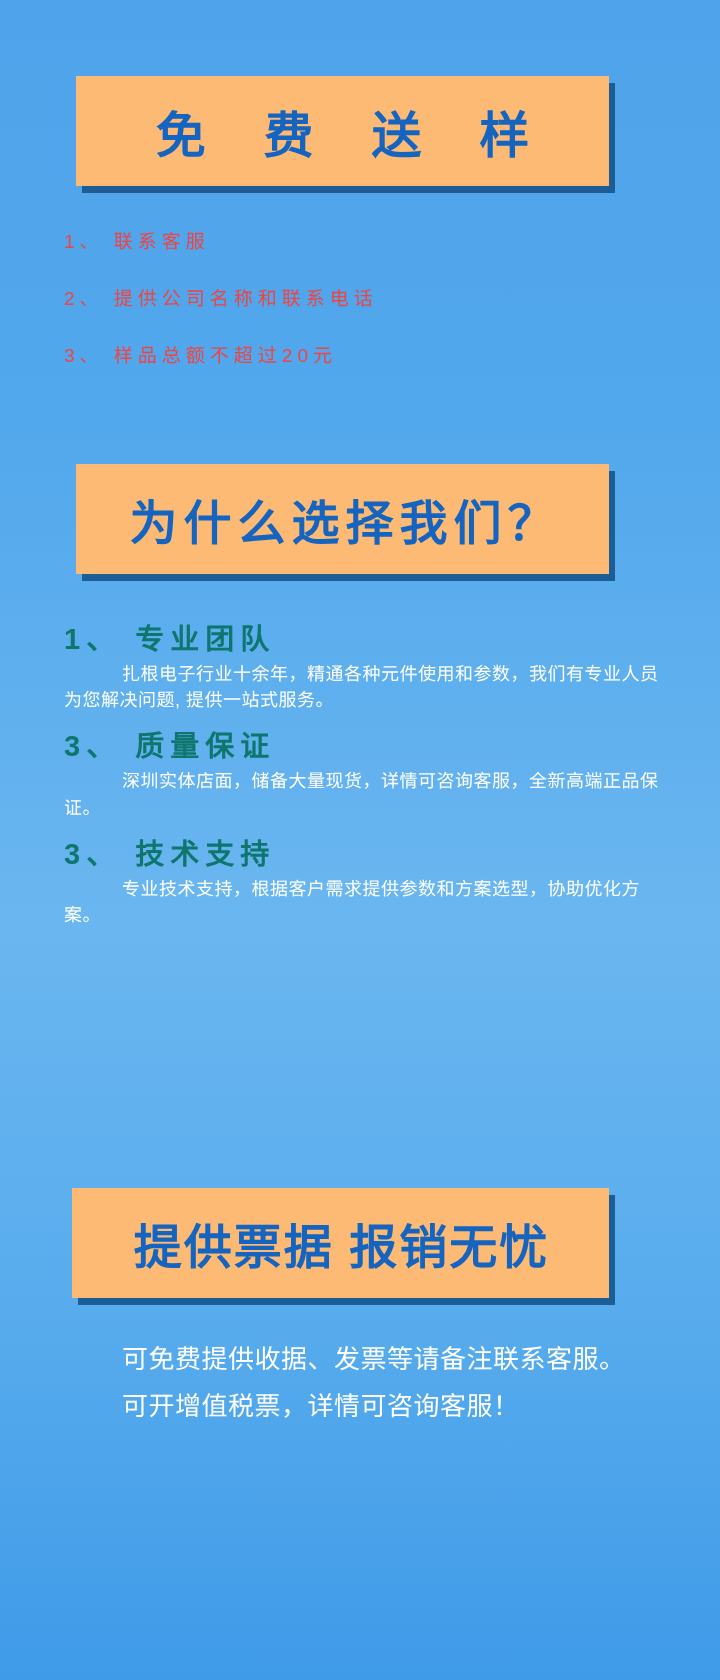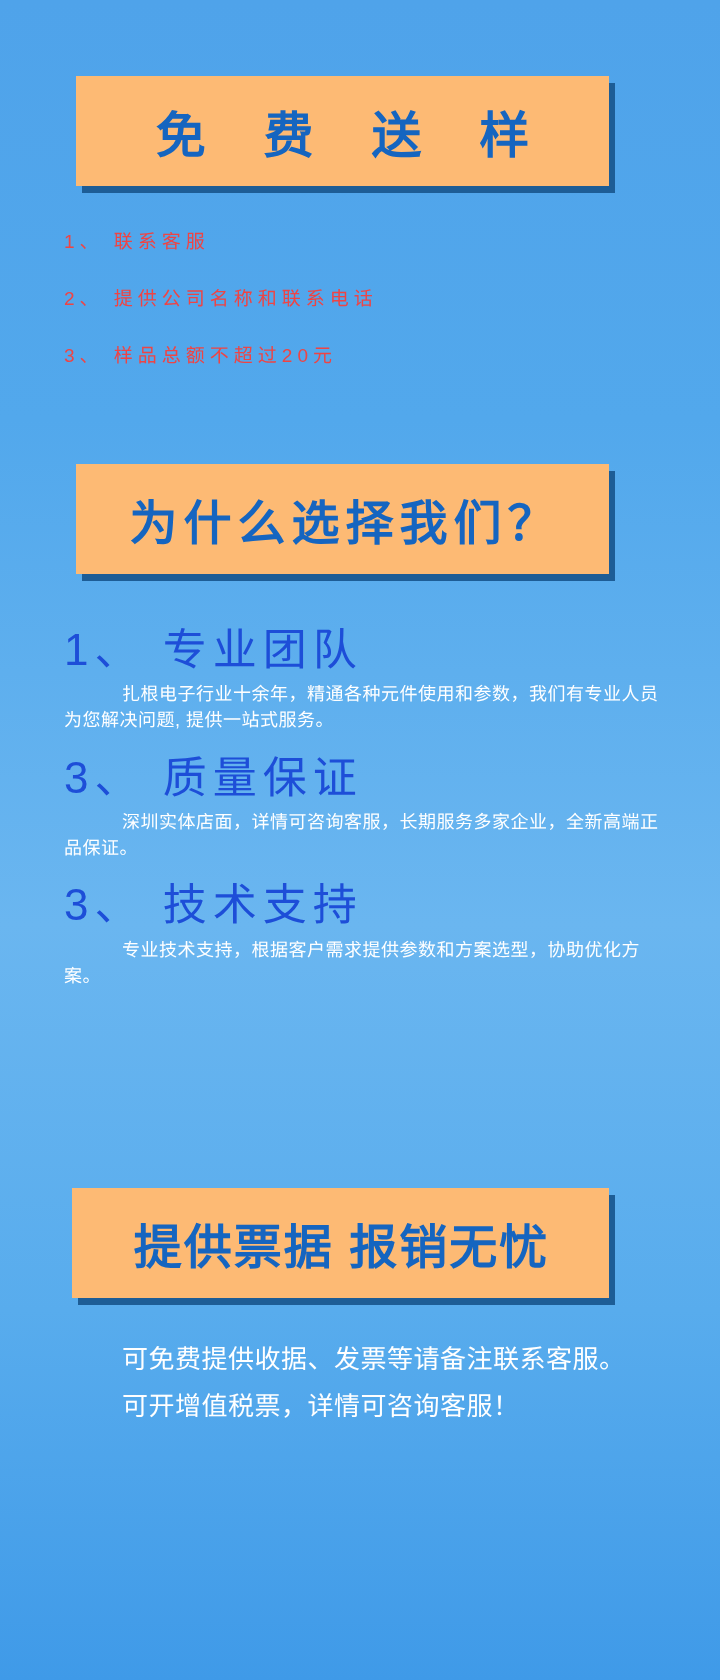--- a/index.html
+++ b/index.html
@@ -96,26 +96,26 @@
   .reasons {
     position: absolute;
     left: 64px;
     top: 620px;
     width: 600px;
   }
   .reason {
     margin-bottom: 14px;
   }
   .reason-title {
-    font-size: 44px;
-    font-weight: normal;
+    font-size: 29px;
+    font-weight: bold;
     letter-spacing: 6px;
     line-height: 1.35;
     margin: 0 0 2px 0;
-    color: #1d4ed8;
+    color: #0f766e;
     white-space: nowrap;
   }
   .reason-body {
     font-size: 18px;
     line-height: 1.45;
     letter-spacing: 0.5px;
     color: #ffffff;
     text-indent: 58px;
     margin: 0;
     max-width: 596px;
@@ -156,21 +156,21 @@
     <span class="banner-text">为什么选择我们？</span>
   </div>
 
   <div class="reasons">
     <div class="reason">
       <p class="reason-title">1、 专业团队</p>
       <p class="reason-body">扎根电子行业十余年，精通各种元件使用和参数，我们有专业人员为您解决问题, 提供一站式服务。</p>
     </div>
     <div class="reason">
       <p class="reason-title">3、 质量保证</p>
-      <p class="reason-body">深圳实体店面，详情可咨询客服，长期服务多家企业，全新高端正品保证。</p>
+      <p class="reason-body">深圳实体店面，储备大量现货，详情可咨询客服，全新高端正品保证。</p>
     </div>
     <div class="reason">
       <p class="reason-title">3、 技术支持</p>
       <p class="reason-body">专业技术支持，根据客户需求提供参数和方案选型，协助优化方案。</p>
     </div>
   </div>
 
   <div class="banner" id="banner-invoice">
     <span class="banner-text">提供票据 报销无忧</span>
   </div>

